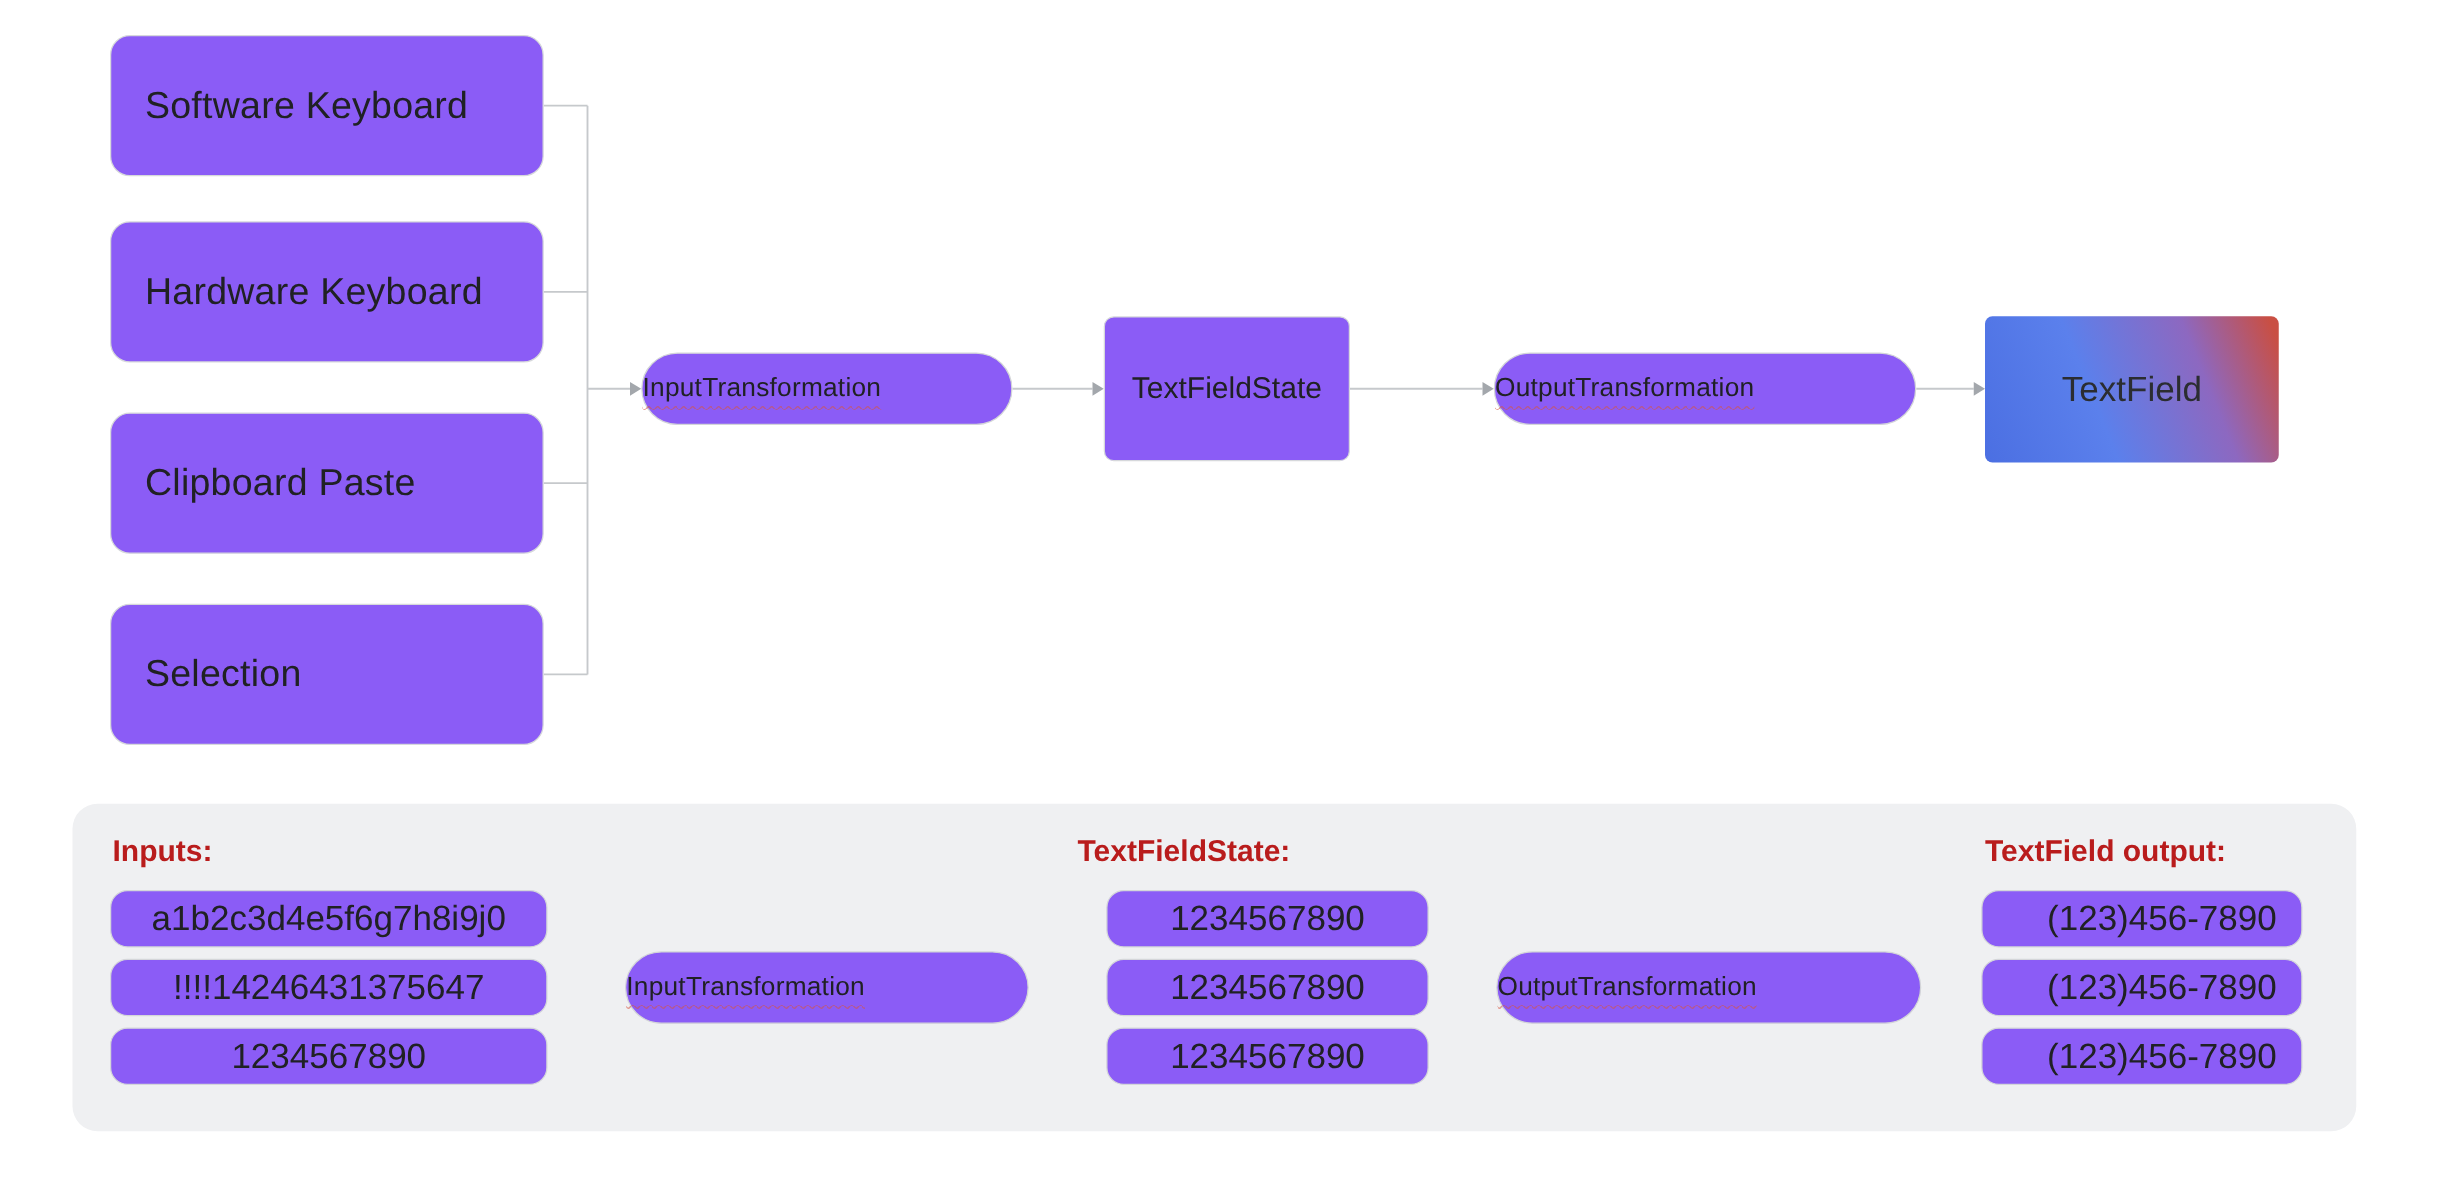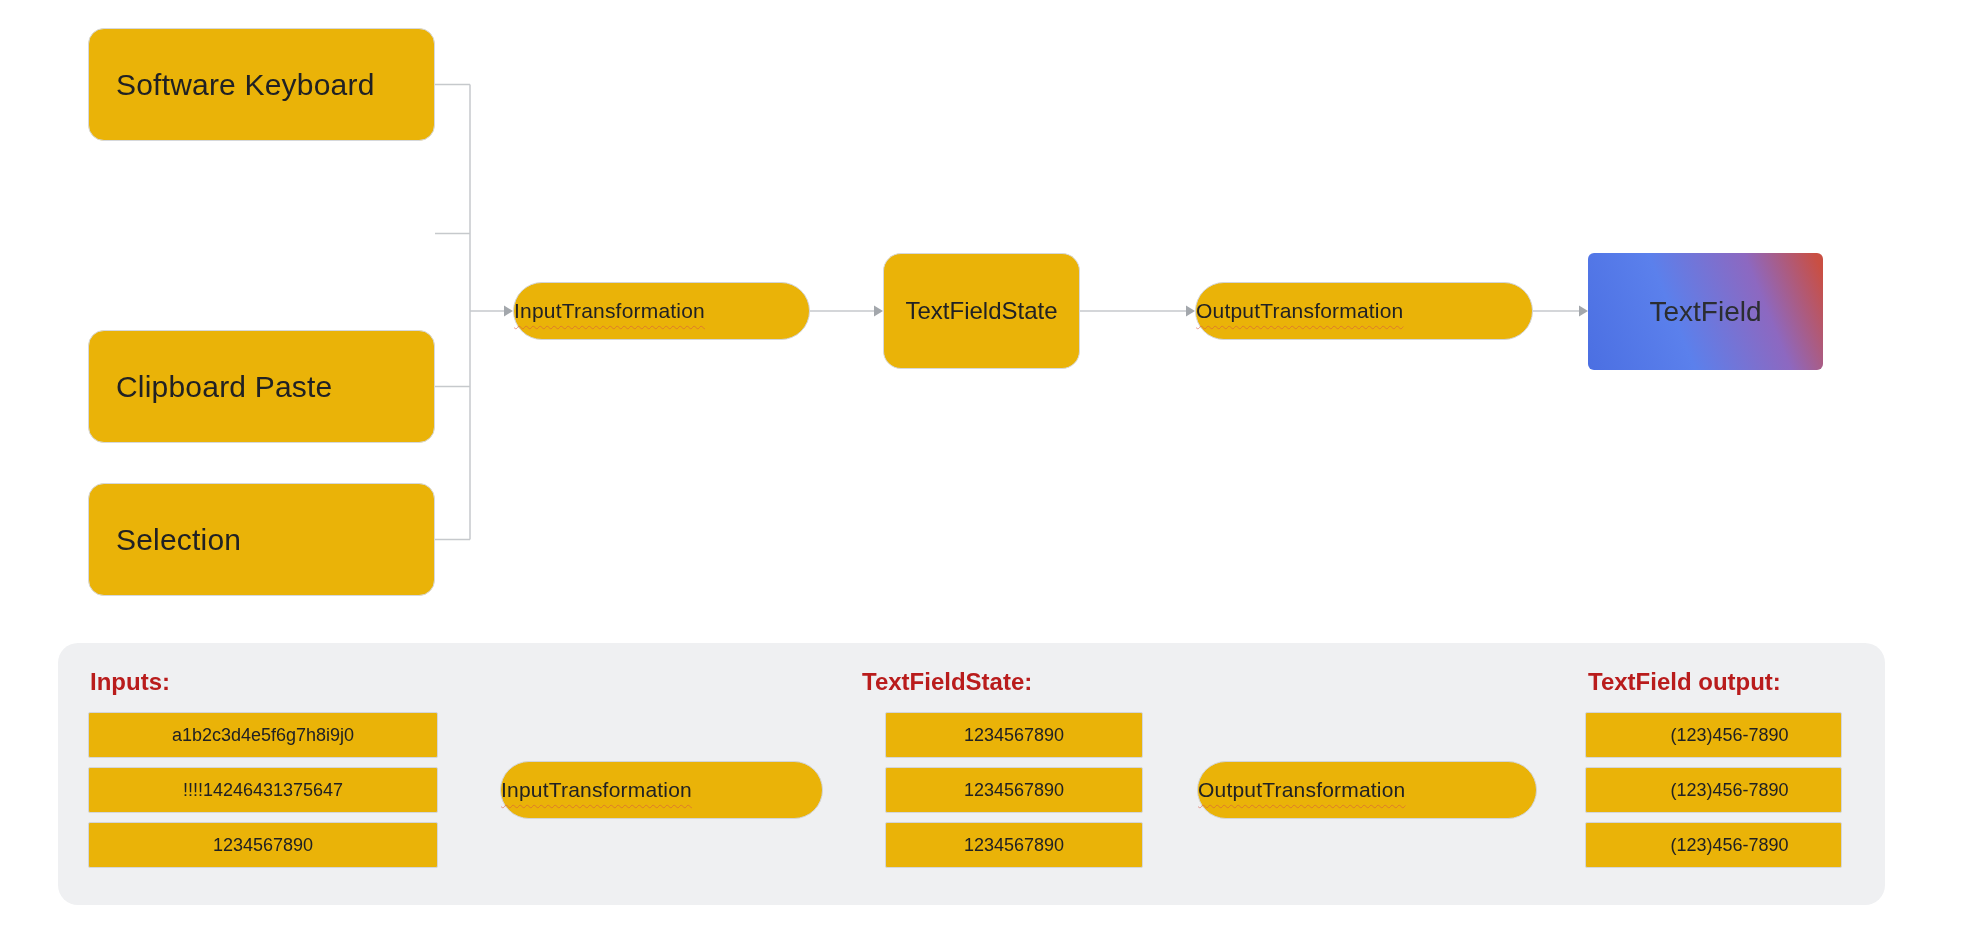--- a/index.html
+++ b/index.html
@@ -1,49 +1,49 @@
 <!DOCTYPE html>
 <html><head>
 <meta charset="utf-8">
 <style>
   html,body{margin:0;padding:0;background:#ffffff;}
   .stage{
     position:relative;width:1967px;height:945px;background:#ffffff;overflow:hidden;
     font-family:"Liberation Sans", sans-serif;color:#202124;
   }
   .wires{position:absolute;left:0;top:0;width:1967px;height:945px;pointer-events:none;}
-  .node{position:absolute;box-sizing:border-box;display:flex;align-items:center;background:#eab308;}
+  .node{position:absolute;box-sizing:border-box;display:flex;align-items:center;background:#8b5cf6;}
   .src-box{
     width:347px;height:113px;left:88px;border:1.5px solid #d6d8db;border-radius:16px;
     padding-left:27px;font-size:30px;letter-spacing:.2px;
   }
   .pill{
     height:58px;border:1.5px solid #d3d5d8;border-radius:999px;justify-content:flex-start;
     font-size:21px;letter-spacing:.2px;
   }
   .squiggle{
     text-decoration-line:underline;text-decoration-style:wavy;
     text-decoration-color:rgba(214,84,64,0.55);text-decoration-thickness:1px;
     text-underline-offset:7px;
   }
   .state-box{
-    left:883px;top:253px;width:197px;height:116px;border:1.5px solid #d6d8db;border-radius:18px;
+    left:883px;top:253px;width:197px;height:116px;border:1.5px solid #d6d8db;border-radius:8px;
     justify-content:center;font-size:24px;
   }
   .tf-box{
     left:1588px;top:253px;width:235px;height:117px;border-radius:6px;justify-content:center;
     font-size:28px;color:#2b2d31;
     background:linear-gradient(68deg,#4b6fe2 0%,#5b80ec 38%,#8d68c0 72%,#c94f43 97%);
   }
   .panel{
     position:absolute;left:58px;top:643px;width:1827px;height:262px;background:#eff0f2;border-radius:20px;
   }
   .sec-label{position:absolute;font-size:24px;font-weight:700;color:#b91c1c;}
   .mini-box{
-    height:46px;border:1.5px solid #d4d6d9;border-radius:2px;justify-content:center;font-size:18px;
+    height:46px;border:1.5px solid #d4d6d9;border-radius:14px;justify-content:center;font-size:28px;
   }
   .in-col{left:88px;width:350px;}
   .st-col{left:885px;width:258px;}
   .out-col{left:1585px;width:257px;padding-left:32px;}
 </style>
 </head>
 <body>
 
 <div class="stage">
 
@@ -83,20 +83,23 @@
       <polygon points="876,839.5 885,845 876,850.5"></polygon>
       <polygon points="1188,784.5 1197,790 1188,795.5"></polygon>
       <polygon points="1576,729.5 1585,735 1576,740.5"></polygon>
       <polygon points="1576,784.5 1585,790 1576,795.5"></polygon>
       <polygon points="1576,839.5 1585,845 1576,850.5"></polygon>
     </g>
   </svg>
 
   <div class="node src-box" style="top:28px">
     <span>Software Keyboard</span>
+  </div>
+  <div class="node src-box" style="top:177px">
+    <span>Hardware Keyboard</span>
   </div>
   <div class="node src-box" style="top:330px">
     <span>Clipboard Paste</span>
   </div>
   <div class="node src-box" style="top:483px">
     <span>Selection</span>
   </div>
 
   <div class="node pill" style="left:513px;top:282px;width:297px">
     <span class="squiggle">InputTransformation</span>

